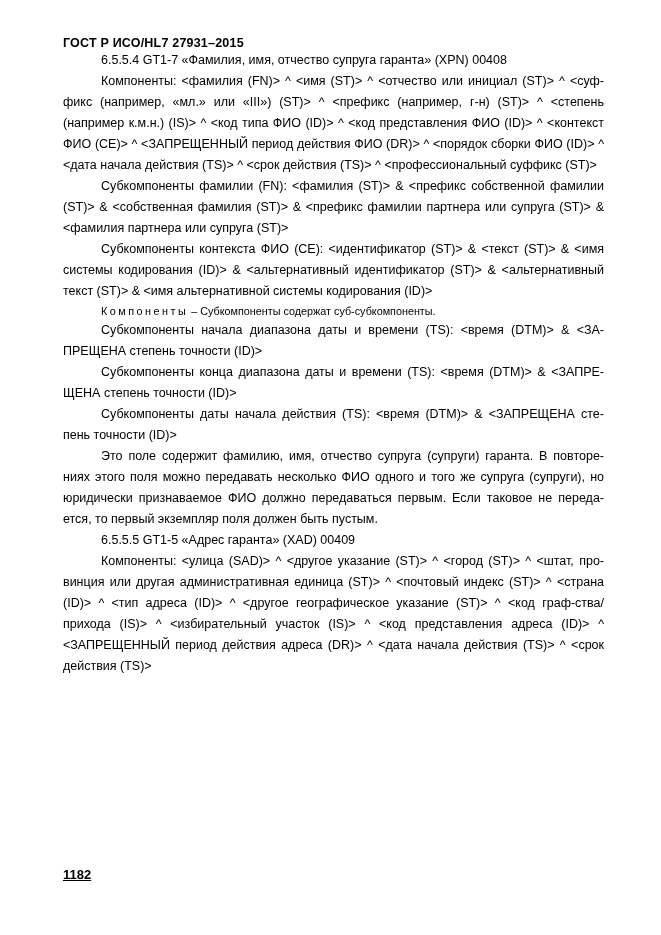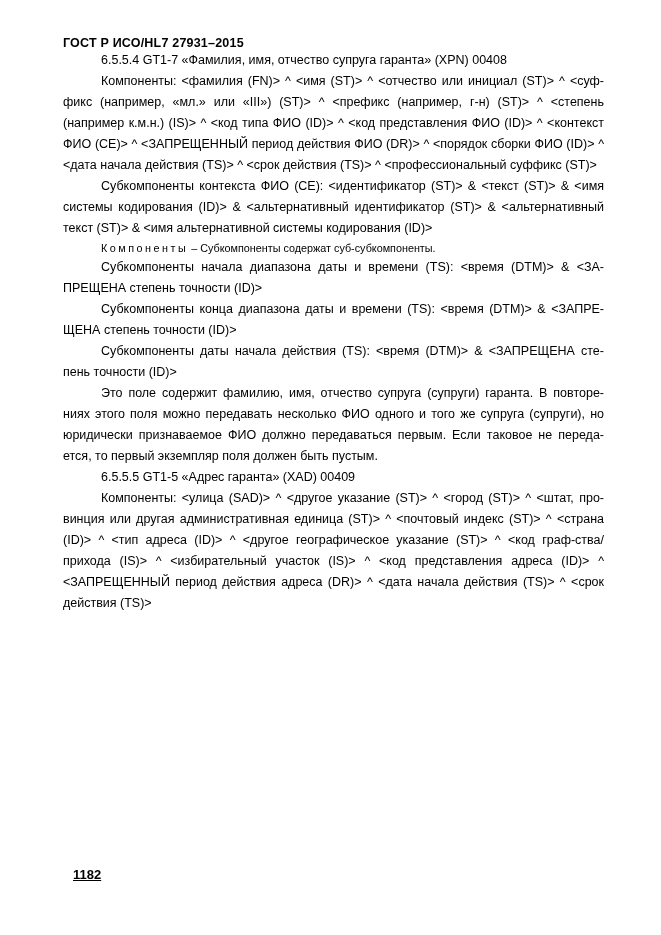--- a/index.html
+++ b/index.html
@@ -37,35 +37,36 @@
   }
   .content p.note {
     font-size: 10.8px;
     line-height: 18px;
   }
   .note-label {
     letter-spacing: 2.5px;
   }
   .page-number {
     position: absolute;
-    left: 73px;
+    left: 63px;
     top: 867px;
     font-weight: bold;
     font-size: 13px;
     text-decoration: underline;
   }
 </style>
 </head>
 <body>
 
 <div class="page">
   <div class="doc-header">ГОСТ Р ИСО/HL7 27931–2015</div>
   <div class="content" id="content">
       <p>6.5.5.4 GT1-7 «Фамилия, имя, отчество супруга гаранта» (XPN) 00408</p>
       <p>Компоненты: &lt;фамилия (FN)&gt; ^ &lt;имя (ST)&gt; ^ &lt;отчество или инициал (ST)&gt; ^ &lt;суф-фикс (например, «мл.» или «III») (ST)&gt; ^ &lt;префикс (например, г-н) (ST)&gt; ^ &lt;степень (например к.м.н.) (IS)&gt; ^ &lt;код типа ФИО (ID)&gt; ^ &lt;код представления ФИО (ID)&gt; ^ &lt;контекст ФИО (CE)&gt; ^ &lt;ЗАПРЕЩЕННЫЙ период действия ФИО (DR)&gt; ^ &lt;порядок сборки ФИО (ID)&gt; ^ &lt;дата начала действия (TS)&gt; ^ &lt;срок действия (TS)&gt; ^ &lt;профессиональный суффикс (ST)&gt;</p>
+      <p>Субкомпоненты фамилии (FN): &lt;фамилия (ST)&gt; &amp; &lt;префикс собственной фамилии (ST)&gt; &amp; &lt;собственная фамилия (ST)&gt; &amp; &lt;префикс фамилии партнера или супруга (ST)&gt; &amp; &lt;фамилия партнера или супруга (ST)&gt;</p>
       <p>Субкомпоненты контекста ФИО (CE): &lt;идентификатор (ST)&gt; &amp; &lt;текст (ST)&gt; &amp; &lt;имя системы кодирования (ID)&gt; &amp; &lt;альтернативный идентификатор (ST)&gt; &amp; &lt;альтернативный текст (ST)&gt; &amp; &lt;имя альтернативной системы кодирования (ID)&gt;</p>
       <p class="note"><span class="note-label">Компоненты</span> – Субкомпоненты содержат суб-субкомпоненты.</p>
       <p>Субкомпоненты начала диапазона даты и времени (TS): &lt;время (DTM)&gt; &amp; &lt;ЗА-ПРЕЩЕНА степень точности (ID)&gt;</p>
       <p>Субкомпоненты конца диапазона даты и времени (TS): &lt;время (DTM)&gt; &amp; &lt;ЗАПРЕ-ЩЕНА степень точности (ID)&gt;</p>
       <p>Субкомпоненты даты начала действия (TS): &lt;время (DTM)&gt; &amp; &lt;ЗАПРЕЩЕНА сте-пень точности (ID)&gt;</p>
       <p>Это поле содержит фамилию, имя, отчество супруга (супруги) гаранта. В повторе-ниях этого поля можно передавать несколько ФИО одного и того же супруга (супруги), но юридически признаваемое ФИО должно передаваться первым. Если таковое не переда-ется, то первый экземпляр поля должен быть пустым.</p>
       <p>6.5.5.5 GT1-5 «Адрес гаранта» (XAD) 00409</p>
       <p>Компоненты: &lt;улица (SAD)&gt; ^ &lt;другое указание (ST)&gt; ^ &lt;город (ST)&gt; ^ &lt;штат, про-винция или другая административная единица (ST)&gt; ^ &lt;почтовый индекс (ST)&gt; ^ &lt;страна (ID)&gt; ^ &lt;тип адреса (ID)&gt; ^ &lt;другое географическое указание (ST)&gt; ^ &lt;код граф-ства/прихода (IS)&gt; ^ &lt;избирательный участок (IS)&gt; ^ &lt;код представления адреса (ID)&gt; ^ &lt;ЗАПРЕЩЕННЫЙ период действия адреса (DR)&gt; ^ &lt;дата начала действия (TS)&gt; ^ &lt;срок действия (TS)&gt;</p>
     </div>
 </div>

